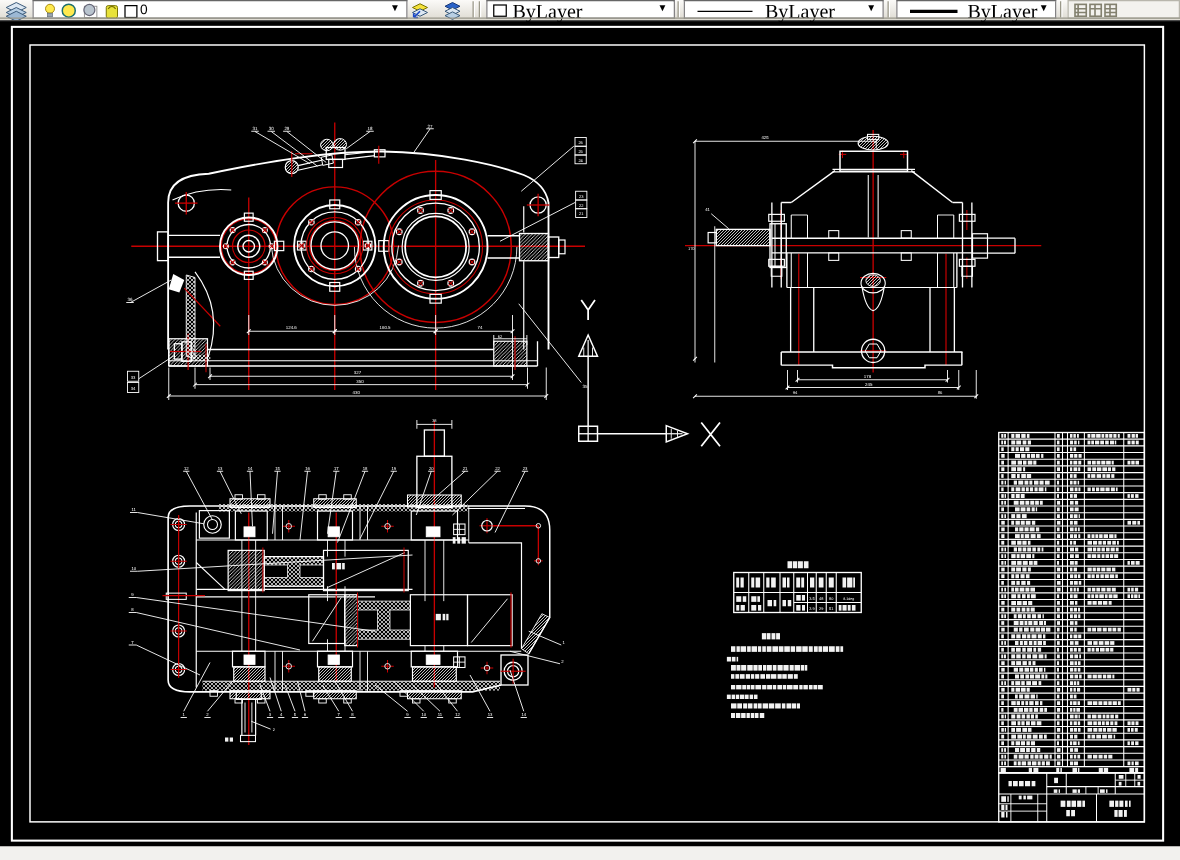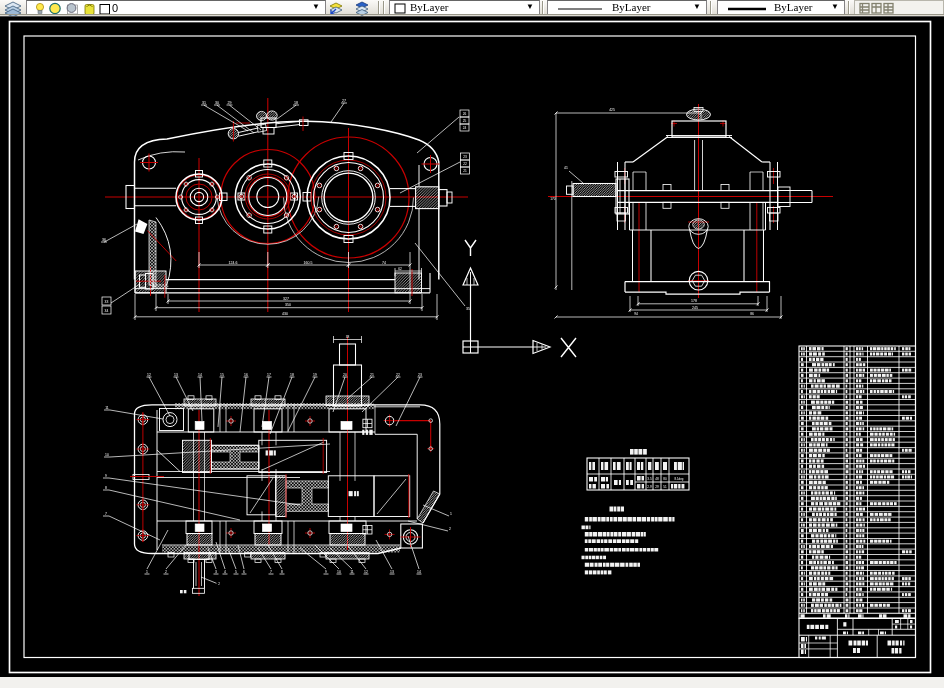--- a/index.html
+++ b/index.html
@@ -2,21 +2,21 @@
 <html><head><meta charset="utf-8">
 <style>
 *{margin:0;padding:0;box-sizing:border-box}
 html,body{width:944px;height:688px;background:#000;overflow:hidden;font-family:"Liberation Sans",sans-serif}
 #tb{position:absolute;left:0;top:0;width:944px;height:17px;background:linear-gradient(#fbfaf8,#dedbd2);border-bottom:1px solid #4c4c4c;z-index:5}
 #tb::after{content:"";position:absolute;left:0;top:14px;width:944px;height:1px;background:#989689}
 #tb svg{position:absolute}
 .combo{position:absolute;top:0;height:15px;background:#fff;border:1px solid #848284;border-top-color:#666;}
 .combo.dis{background:#f3f2ee;border-color:#b8b6ac}
 .dd{position:absolute;top:1px;font-size:8px;color:#000}
-.byl{position:absolute;left:20px;top:0px;font-size:11px;color:#000;font-family:"Liberation Serif",serif}
+.byl{position:absolute;left:20px;top:0px;font-size:16px;color:#000;font-family:"Liberation Serif",serif}
 .sep{position:absolute;top:1px;height:13px;width:2px;border-left:1px solid #9a9889;border-right:1px solid #fff}
 #strip{position:absolute;left:0;top:677px;width:944px;height:11px;background:#f2f1ee;z-index:4}
 #cad{position:absolute;left:0;top:0;z-index:1}
 </style></head>
 <body>
 
 <div id="tb">
  <svg id="icostack" width="20" height="15" style="left:3px;top:1px">
   <path d="M10,1 L18,5 L10,9 L2,5 Z" fill="#dce7f2" stroke="#3b5a7a" stroke-width="0.8"></path>
   <path d="M10,5 L18,9 L10,13 L2,9 Z" fill="#b8cfe4" stroke="#3b5a7a" stroke-width="0.8"></path>

